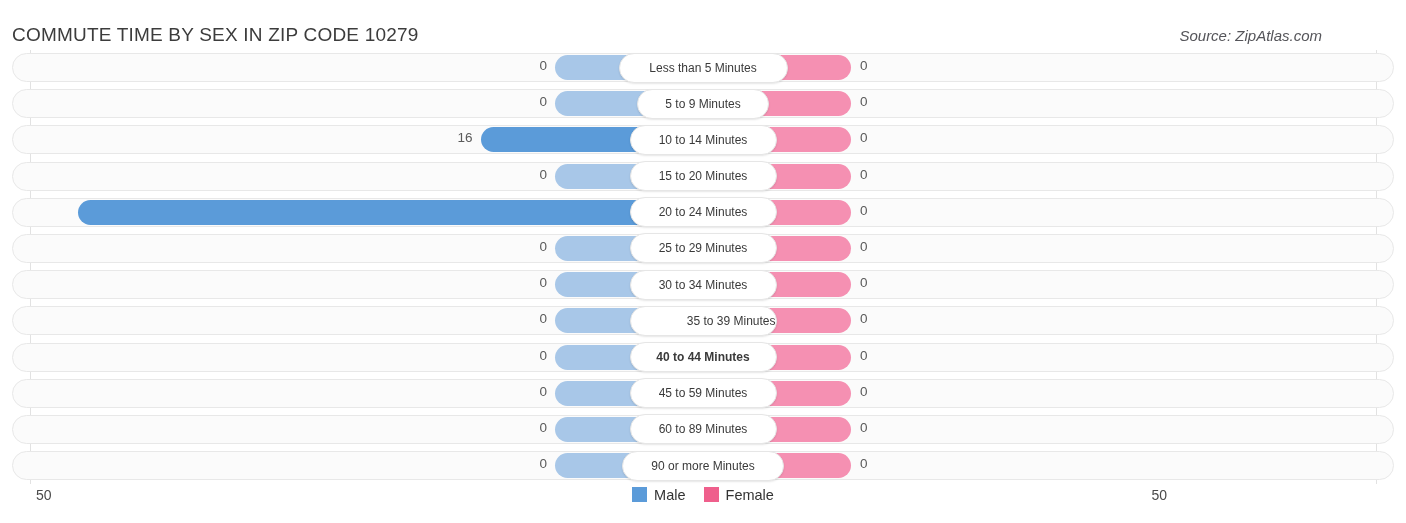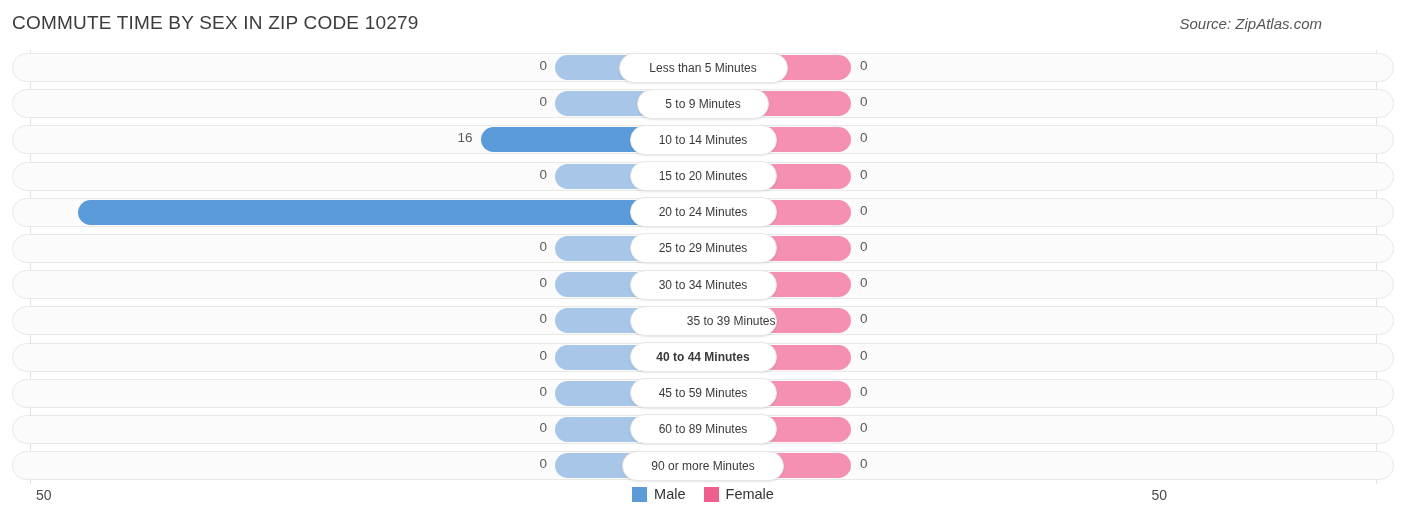--- a/index.html
+++ b/index.html
@@ -11,21 +11,21 @@
     height: 523px;
     background: #ffffff;
     font-family: "Liberation Sans", sans-serif;
     overflow: hidden;
     position: relative;
   }
 
   
   .header {
     position: absolute;
-    top: 4px;
+    top: 16px;
     left: 0;
     width: 1332px;
     height: 40px;
   }
   .chart-title {
     position: absolute;
     left: 12px;
     top: 8px;
     font-size: 19px;
     color: #3c3c3c;
@@ -167,21 +167,21 @@
     left: 0;
     top: 3px;
     width: 1406px;
     display: flex;
     align-items: center;
     justify-content: center;
     gap: 18px;
   }
   .legend-item {
     display: flex;
-    align-items: center;
+    align-items: flex-end;
     gap: 7px;
   }
   .swatch {
     width: 15px;
     height: 15px;
   }
   .swatch.male   { background: #5b9bd9; }
   .swatch.female { background: #ef5f8c; }
   .legend-text {
     font-size: 14.5px;

